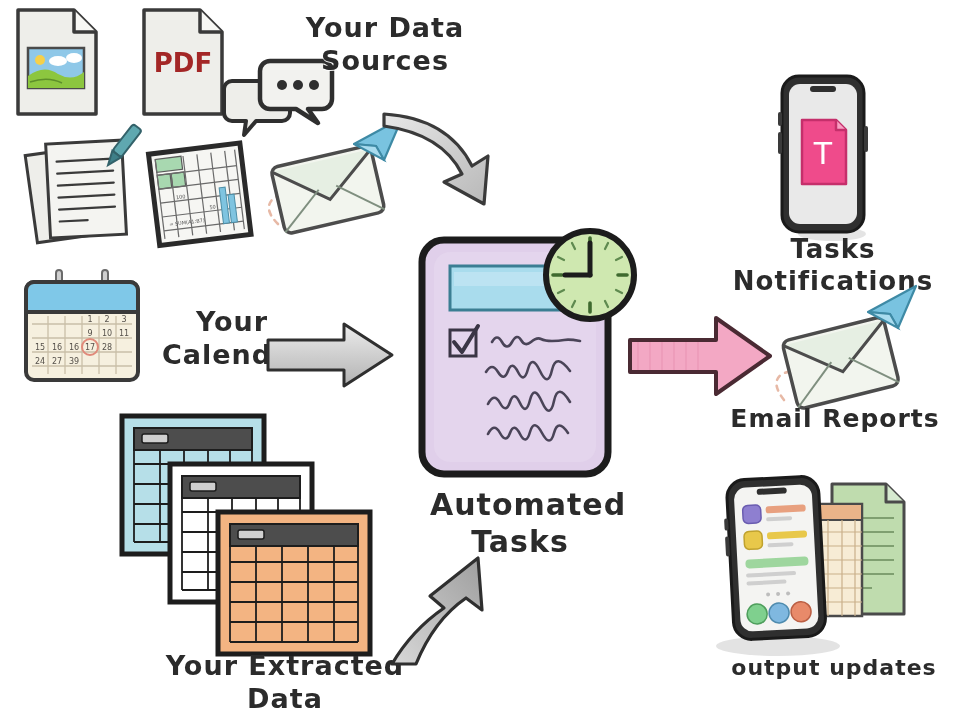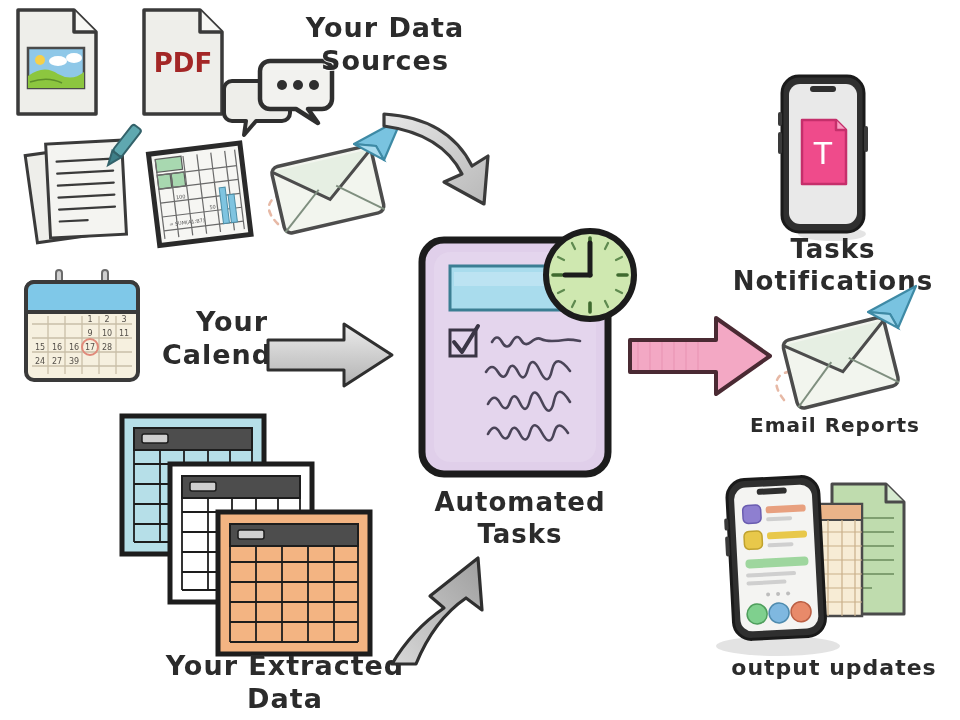--- a/index.html
+++ b/index.html
@@ -310,21 +310,21 @@
         <line x1="31" y1="81" x2="34" y2="75"></line>
           <line x1="17" y1="67" x2="23" y2="64"></line>
         <line x1="17" y1="31" x2="23" y2="34"></line>
           <line x1="31" y1="17" x2="34" y2="23"></line>
       </g>
       <line x1="49" y1="49" x2="49" y2="17" stroke="#1c1c1c" stroke-width="5" stroke-linecap="round"></line>
       <line x1="49" y1="49" x2="24" y2="49" stroke="#1c1c1c" stroke-width="5" stroke-linecap="round"></line>
     </svg>
   </div>
 
-  <div class="label" style="left:430px;top:487px;width:180px;font-size:26px;">Automated
+  <div class="label" style="left:430px;top:487px;width:180px;font-size:30px;">Automated
 Tasks</div>
 
   <div class="node" style="left:626px;top:312px;">
     <svg width="148" height="88" viewBox="0 0 148 88">
       <path d="M4 28 L90 28 L90 6 L144 44 L90 82 L90 60 L4 60 Z" fill="#f3a8c4" stroke="#4a2a33" stroke-width="4" stroke-linejoin="round"></path>
       <g stroke="#e78fb0" stroke-width="1.2" opacity=".7">
         <line x1="12" y1="30" x2="12" y2="58"></line>
           <line x1="24" y1="30" x2="24" y2="58"></line>
         <line x1="36" y1="30" x2="36" y2="58"></line>
           <line x1="48" y1="30" x2="48" y2="58"></line>
@@ -363,21 +363,21 @@
         <path d="M20 114 L63 78" fill="none" stroke="#7f8f7f" stroke-width="2"></path>
         <path d="M124 114 L81 78" fill="none" stroke="#7f8f7f" stroke-width="2"></path>
       </g>
       <g transform="translate(100,4)">
         <path d="M0 26 L48 0 L30 42 L22 28 Z" fill="#79c3e0" stroke="#3e8aa5" stroke-width="2.2" stroke-linejoin="round"></path>
         <path d="M0 26 L30 42 L22 28 Z" fill="#a9dcef" stroke="#3e8aa5" stroke-width="2"></path>
       </g>
     </svg>
   </div>
 
-  <div class="label" style="left:720px;top:404px;width:230px;font-size:20px;margin-top:9px;">Email Reports</div>
+  <div class="label" style="left:720px;top:404px;width:230px;font-size:25px;">Email Reports</div>
 
   <div class="node" style="left:700px;top:468px;">
     <svg width="230" height="190" viewBox="0 0 230 190">
       <ellipse cx="78" cy="178" rx="62" ry="10" fill="#d9d9d9" opacity=".75"></ellipse>
 
       <path d="M132 16 H186 L204 34 V146 H132 Z" fill="#bfdcae" stroke="#4a4a4a" stroke-width="3" stroke-linejoin="round"></path>
       <path d="M186 16 L186 34 L204 34" fill="#d6ead0" stroke="#4a4a4a" stroke-width="3" stroke-linejoin="round"></path>
       <g stroke="#7f9f70" stroke-width="2">
         <line x1="142" y1="50" x2="194" y2="50"></line>
           <line x1="142" y1="64" x2="194" y2="64"></line>

